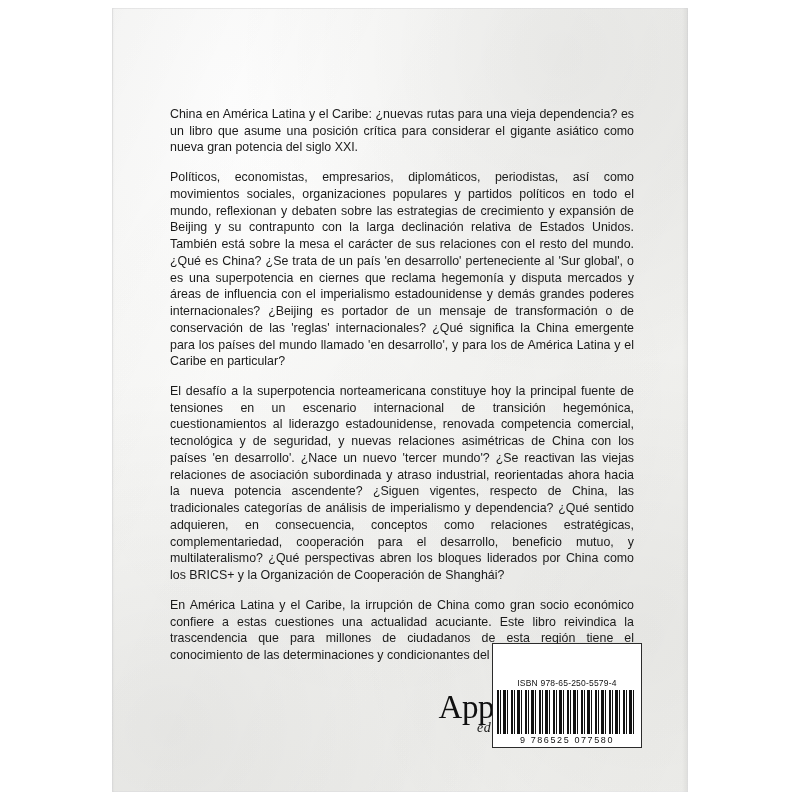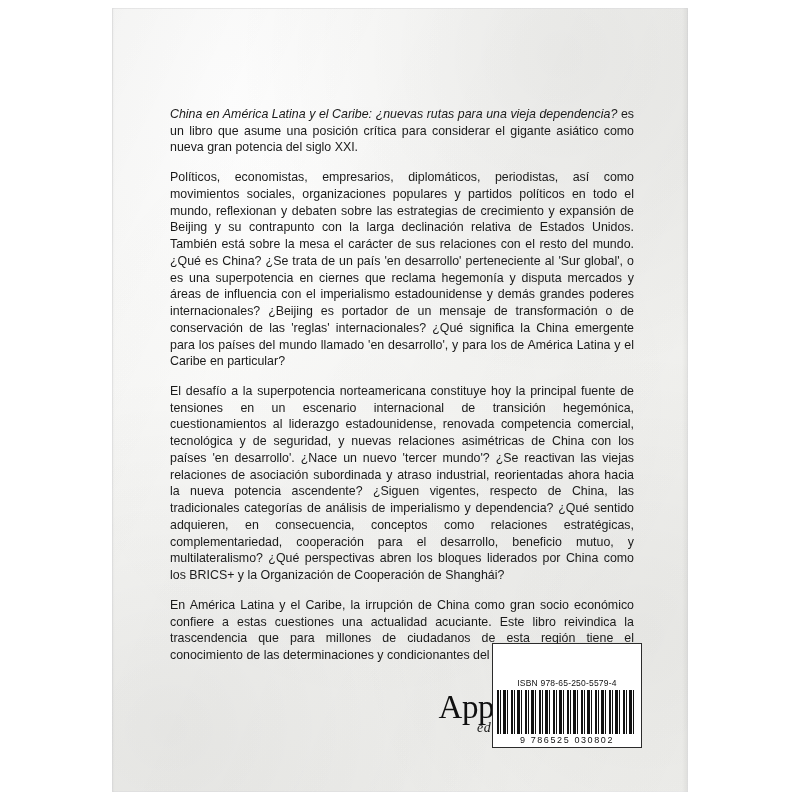--- a/index.html
+++ b/index.html
@@ -64,21 +64,21 @@
     color: #1a1a1a;
     font-size: 12.4px;
     line-height: 1.35;
     text-align: justify;
     z-index: 2;
   }
   .blurb p {
     margin: 0 0 13px 0;
   }
   .blurb p:last-child { margin-bottom: 0; }
-  .blurb .ital { font-style: italic; }
+  .blurb .ital { }
 
   
   .logo-block {
     position: absolute;
     left: 300px;
     bottom: 56px;
     width: 140px;
     text-align: center;
     z-index: 2;
   }
@@ -159,17 +159,17 @@
     </div>
 
     <div class="logo-block">
       <div class="logo-word">Appris</div>
       <div class="logo-sub">editora</div>
     </div>
 
     <div class="isbn-box">
       <div class="isbn-text">ISBN 978-65-250-5579-4</div>
       <div class="barcode"></div>
-      <div class="barcode-digits">9 786525 030802</div>
+      <div class="barcode-digits">9 786525 077580</div>
     </div>
 
   </div>
 </div>
 
 </body></html>

